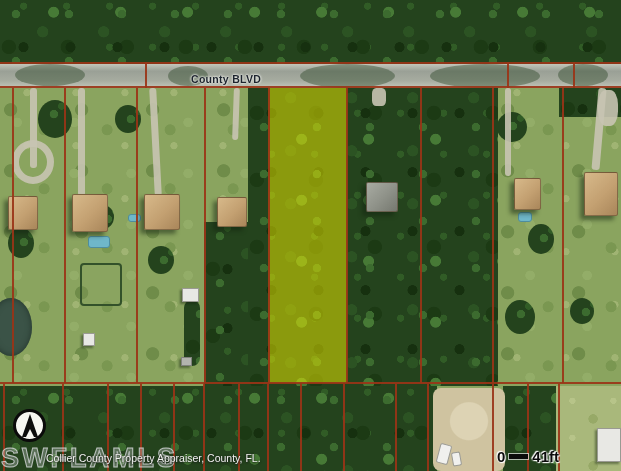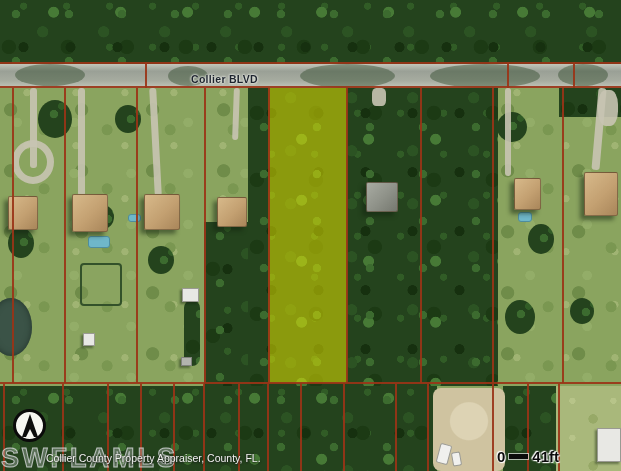--- a/index.html
+++ b/index.html
@@ -133,21 +133,21 @@
     <div class="rline" style="left: 300px; top: 384px; width: 2px; height: 87px;"></div>
     <div class="rline" style="left: 343px; top: 384px; width: 2px; height: 87px;"></div>
     <div class="rline" style="left: 395px; top: 384px; width: 2px; height: 87px;"></div>
     <div class="rline" style="left: 427px; top: 384px; width: 2px; height: 87px;"></div>
     <div class="rline" style="left: 492px; top: 384px; width: 2px; height: 87px;"></div>
     <div class="rline" style="left: 527px; top: 384px; width: 2px; height: 87px;"></div>
     <div class="rline" style="left: 558px; top: 384px; width: 2px; height: 87px;"></div>
     <div class="rline" style="left: 145px; top: 62px; width: 2px; height: 26px;"></div>
     <div class="rline" style="left: 507px; top: 62px; width: 2px; height: 26px;"></div>
     <div class="rline" style="left: 573px; top: 62px; width: 2px; height: 26px;"></div>
-    <div class="road-label">Collier BLVD</div>
+    <div class="road-label">County BLVD</div>
 
   <div class="compass">
     <div class="needle"></div>
     <div class="notch"></div>
   </div>
 
   <div class="watermark">SWFLAMLS</div>
   <div class="attribution">Collier County Property Appraiser, County, FL.</div>
 
   <div class="scalebar">

